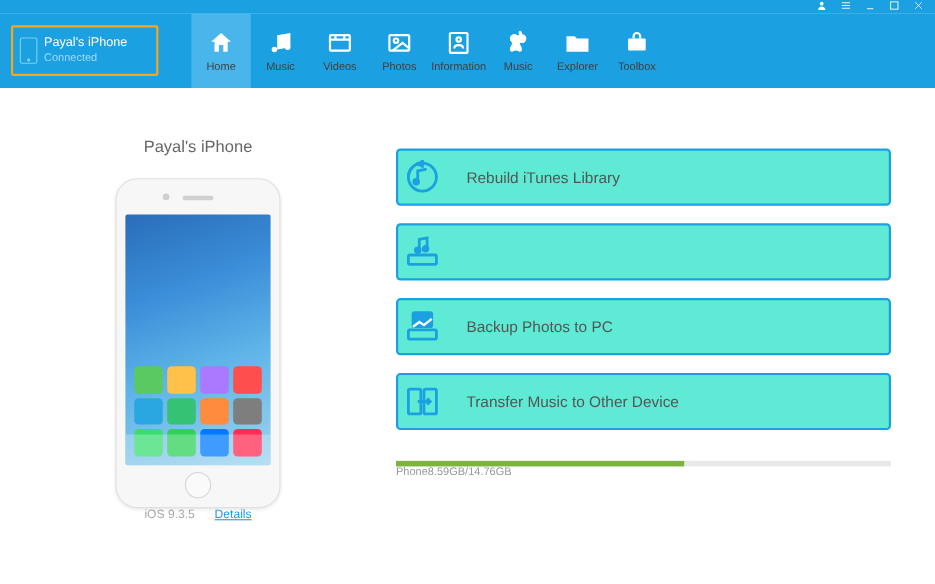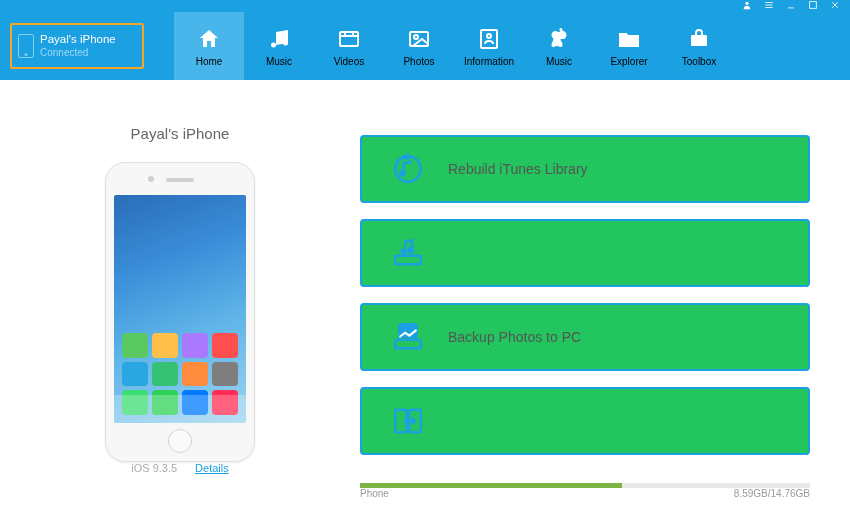--- a/index.html
+++ b/index.html
@@ -10,46 +10,46 @@
 
 .topbar { height: 68px; background: #1ba0e1; display: flex; align-items: stretch; }
 .device-box { margin: 11px 8px 11px 10px; width: 134px; border: 2px solid #f5a623; border-radius: 2px; display: flex; align-items: center; padding: 4px 6px; gap: 6px; }
 .device-box .phone-glyph { width: 16px; height: 24px; border: 1.5px solid #7fd0f1; border-radius: 2px; position: relative; }
 .device-box .phone-glyph::after { content: ""; position: absolute; bottom: 1px; left: 50%; transform: translateX(-50%); width: 3px; height: 3px; border-radius: 50%; background: #7fd0f1; }
 .device-text { display: flex; flex-direction: column; line-height: 1.2; }
 .device-name { color: #fff; font-size: 11.5px; font-weight: 500; }
 .device-status { color: #9edaf5; font-size: 10px; }
 
 .nav { display: flex; margin-left: 22px; }
-.nav-item { width: 70px; display: flex; flex-direction: column; align-items: center; justify-content: center; color: #000000; gap: 4px; cursor: pointer; }
+.nav-item { width: 54px; display: flex; flex-direction: column; align-items: center; justify-content: center; color: #404040; gap: 4px; cursor: pointer; }
 .nav-item.active { background: #48b6eb; }
 .nav-item .icon-wrap { height: 26px; display: flex; align-items: center; justify-content: center; }
 .nav-item .label { font-size: 10px; }
 
 .content { display: flex; padding: 0; height: calc(531px - 80px); }
 .left-pane { width: 360px; display: flex; flex-direction: column; align-items: center; padding-top: 45px; }
 .phone-title { color: #666; font-size: 15px; margin-bottom: 20px; }
 .phone-mock { width: 150px; height: 300px; background: #f7f7f7; border: 1px solid #e0e0e0; border-radius: 20px; position: relative; box-shadow: 0 1px 3px rgba(0,0,0,0.08); }
 .phone-speaker { position: absolute; top: 15px; left: 50%; transform: translateX(-50%); width: 28px; height: 4px; background: #d0d0d0; border-radius: 2px; }
 .phone-camera { position: absolute; top: 13px; left: 42px; width: 6px; height: 6px; background: #d0d0d0; border-radius: 50%; }
 .phone-screen { position: absolute; top: 32px; left: 8px; right: 8px; bottom: 38px; border-radius: 2px; overflow: hidden; background: linear-gradient(160deg, #2a6db8 0%, #3a8dd8 30%, #5fb4e8 60%, #9dd4ee 100%); }
 .phone-apps { position: absolute; bottom: 4px; left: 4px; right: 4px; height: 90px; display: grid; grid-template-columns: repeat(4, 1fr); grid-template-rows: repeat(3, 1fr); gap: 4px; padding: 4px; }
 .app-icon { border-radius: 4px; }
 .dock { position: absolute; bottom: 0; left: 0; right: 0; height: 28px; background: rgba(255,255,255,0.25); }
 .phone-home-btn { position: absolute; bottom: 8px; left: 50%; transform: translateX(-50%); width: 24px; height: 24px; border: 1.5px solid #d5d5d5; border-radius: 50%; background: #fafafa; }
 .phone-meta { font-size: 11px; color: #aaa; display: flex; gap: 18px; }
 .phone-meta a { color: #1ba0e1; text-decoration: underline; cursor: pointer; text-align: center; }
 
 .right-pane { flex: 1; padding: 55px 40px 0 0; }
-.action-btn { border: 2px solid #1ba0e1; border-radius: 4px; height: 68px; margin-bottom: 16px; display: flex; align-items: center; padding: 0 28px; gap: 22px; cursor: pointer; background: #22c55e; }
+.action-btn { border: 2px solid #1ba0e1; border-radius: 4px; height: 52px; margin-bottom: 16px; display: flex; align-items: center; padding: 0 4px; gap: 22px; cursor: pointer; background: #5eead4; }
 .action-icon { width: 36px; height: 36px; display: flex; align-items: center; justify-content: center; }
 .action-label { color: #555; font-size: 14px; }
 
 .storage { margin-top: 28px; }
-.storage-header { display: flex; justify-content: space-between; font-size: 10px; color: #999; margin-bottom: 4px; }
+.storage-header { display: flex; font-size: 10px; color: #999; margin-bottom: 4px; }
 .storage-bar { height: 5px; background: #e8e8e8; position: relative; }
 .storage-fill { position: absolute; left: 0; top: 0; bottom: 0; background: #7cb342; }
 </style>
 </head>
 <body>
 
 <div class="titlebar">
   <span class="glyph"><svg width="10" height="10" viewBox="0 0 24 24" fill="#fff">
         <circle cx="12" cy="8" r="4"></circle>
         <path d="M4 22c0-4.4 3.6-8 8-8s8 3.6 8 8"></path>
@@ -226,20 +226,21 @@
     </div>
     <div class="action-btn">
       <div class="action-icon">
           <svg width="34" height="34" viewBox="0 0 24 24" fill="none" stroke="#1ba0e1" stroke-width="1.8">
             <rect x="3" y="4" width="8" height="16" rx="1"></rect>
             <rect x="13" y="4" width="8" height="16" rx="1"></rect>
             <path d="M9 12h8"></path>
             <polyline points="15 10 17 12 15 14" fill="#1ba0e1"></polyline>
           </svg>
         </div>
+      <span class="action-label">Transfer Music to Other Device</span>
     </div>
 
     <div class="storage">
       <div class="storage-bar">
         <div class="storage-fill" id="storage-fill" style="width: 58.2%;"></div>
       </div>
       <div class="storage-header">
         <span>Phone</span>
         <span>8.59GB/14.76GB</span>
       </div>

